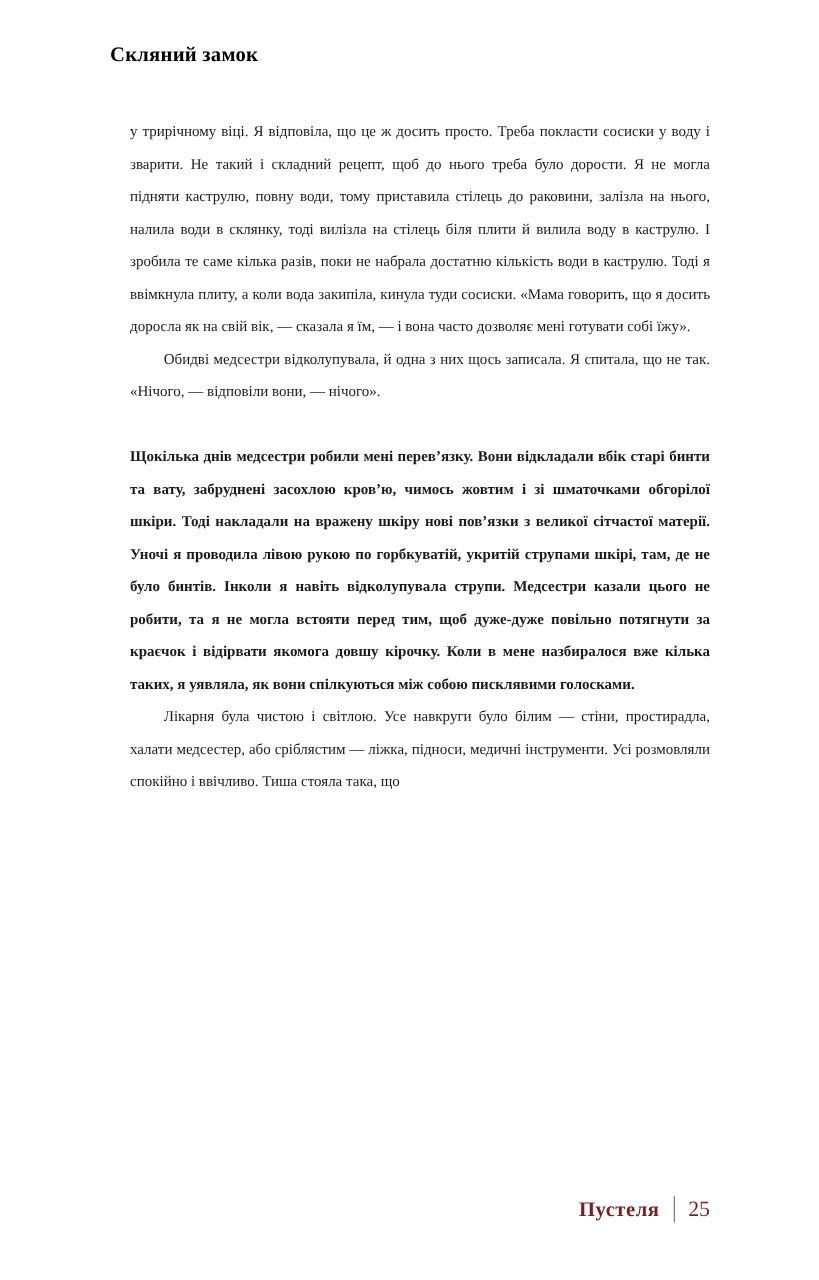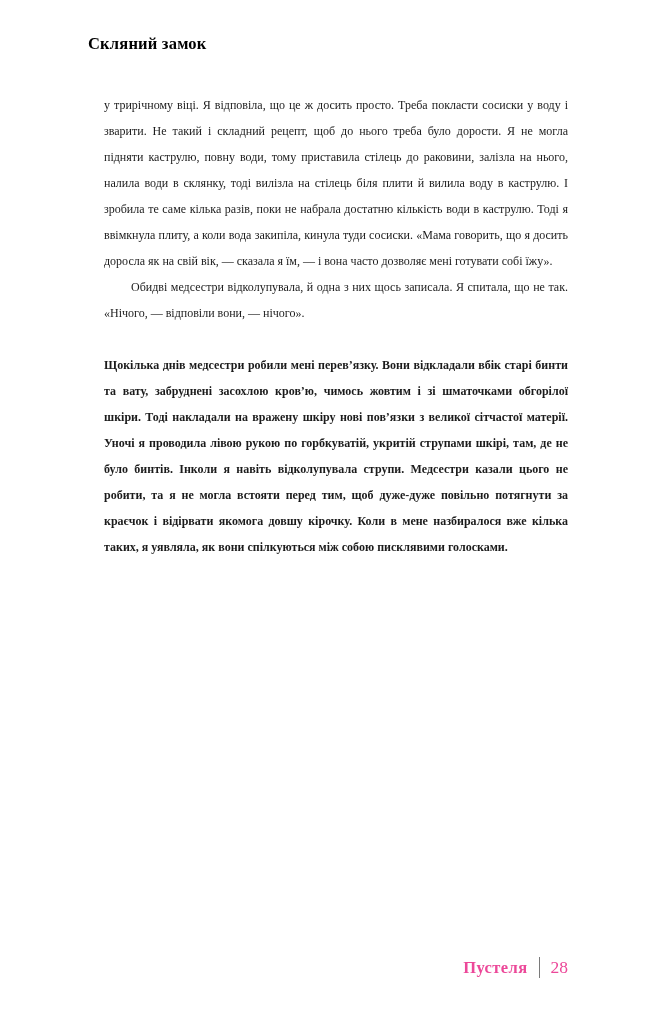--- a/index.html
+++ b/index.html
@@ -49,21 +49,21 @@
     margin-top: 26px;
     font-weight: bold;
   }
   .footer {
     position: absolute;
     bottom: 46px;
     right: 87px;
     display: flex;
     align-items: center;
     font-size: 16.5px;
-    color: #ec4899;
+    color: #7f1d1d;
   }
   .footer .chapter {
     font-weight: bold;
     letter-spacing: 0.4px;
   }
   .footer .divider {
     display: inline-block;
     width: 1px;
     height: 21px;
     background: #7a7a7a;
@@ -80,21 +80,22 @@
 <div class="page">
 
   <div class="header">
     <span>Скляний замок</span>
   </div>
 
   <div class="body-text">
     <p class="para">у трирічному віці. Я відповіла, що це ж досить просто. Треба покласти сосиски у воду і зварити. Не такий і складний рецепт, щоб до нього треба було дорости. Я не могла підняти каструлю, повну води, тому приставила стілець до раковини, залізла на нього, налила води в склянку, тоді вилізла на стілець біля плити й вилила воду в каструлю. І зробила те саме кілька разів, поки не набрала достатню кількість води в каструлю. Тоді я ввімкнула плиту, а коли вода закипіла, кинула туди сосиски. «Мама говорить, що я досить доросла як на свій вік, — сказала я їм, — і вона часто дозволяє мені готувати собі їжу».</p>
     <p class="para indent">Обидві медсестри відколупувала, й одна з них щось записала. Я спитала, що не так. «Нічого, — відповіли вони, — нічого».</p>
     <p class="para section-start">Щокілька днів медсестри робили мені перев’язку. Вони відкладали вбік старі бинти та вату, забруднені засохлою кров’ю, чимось жовтим і зі шматочками обгорілої шкіри. Тоді накладали на вражену шкіру нові пов’язки з великої сітчастої матерії. Уночі я проводила лівою рукою по горбкуватій, укритій струпами шкірі, там, де не було бинтів. Інколи я навіть відколупувала струпи. Медсестри казали цього не робити, та я не могла встояти перед тим, щоб дуже-дуже повільно потягнути за краєчок і відірвати якомога довшу кірочку. Коли в мене назбиралося вже кілька таких, я уявляла, як вони спілкуються між собою писклявими голосками.</p>
+    <p class="para indent">Лікарня була чистою і світлою. Усе навкруги було білим — стіни, простирадла, халати медсестер, або сріблястим — ліжка, підноси, медичні інструменти. Усі розмовляли спокійно і ввічливо. Тиша стояла така, що</p>
   </div>
 
   <div class="footer">
     <span class="chapter">Пустеля</span>
     <span class="divider"></span>
-    <span class="page-num">28</span>
+    <span class="page-num">25</span>
   </div>
 
 </div>
 
 </body></html>

